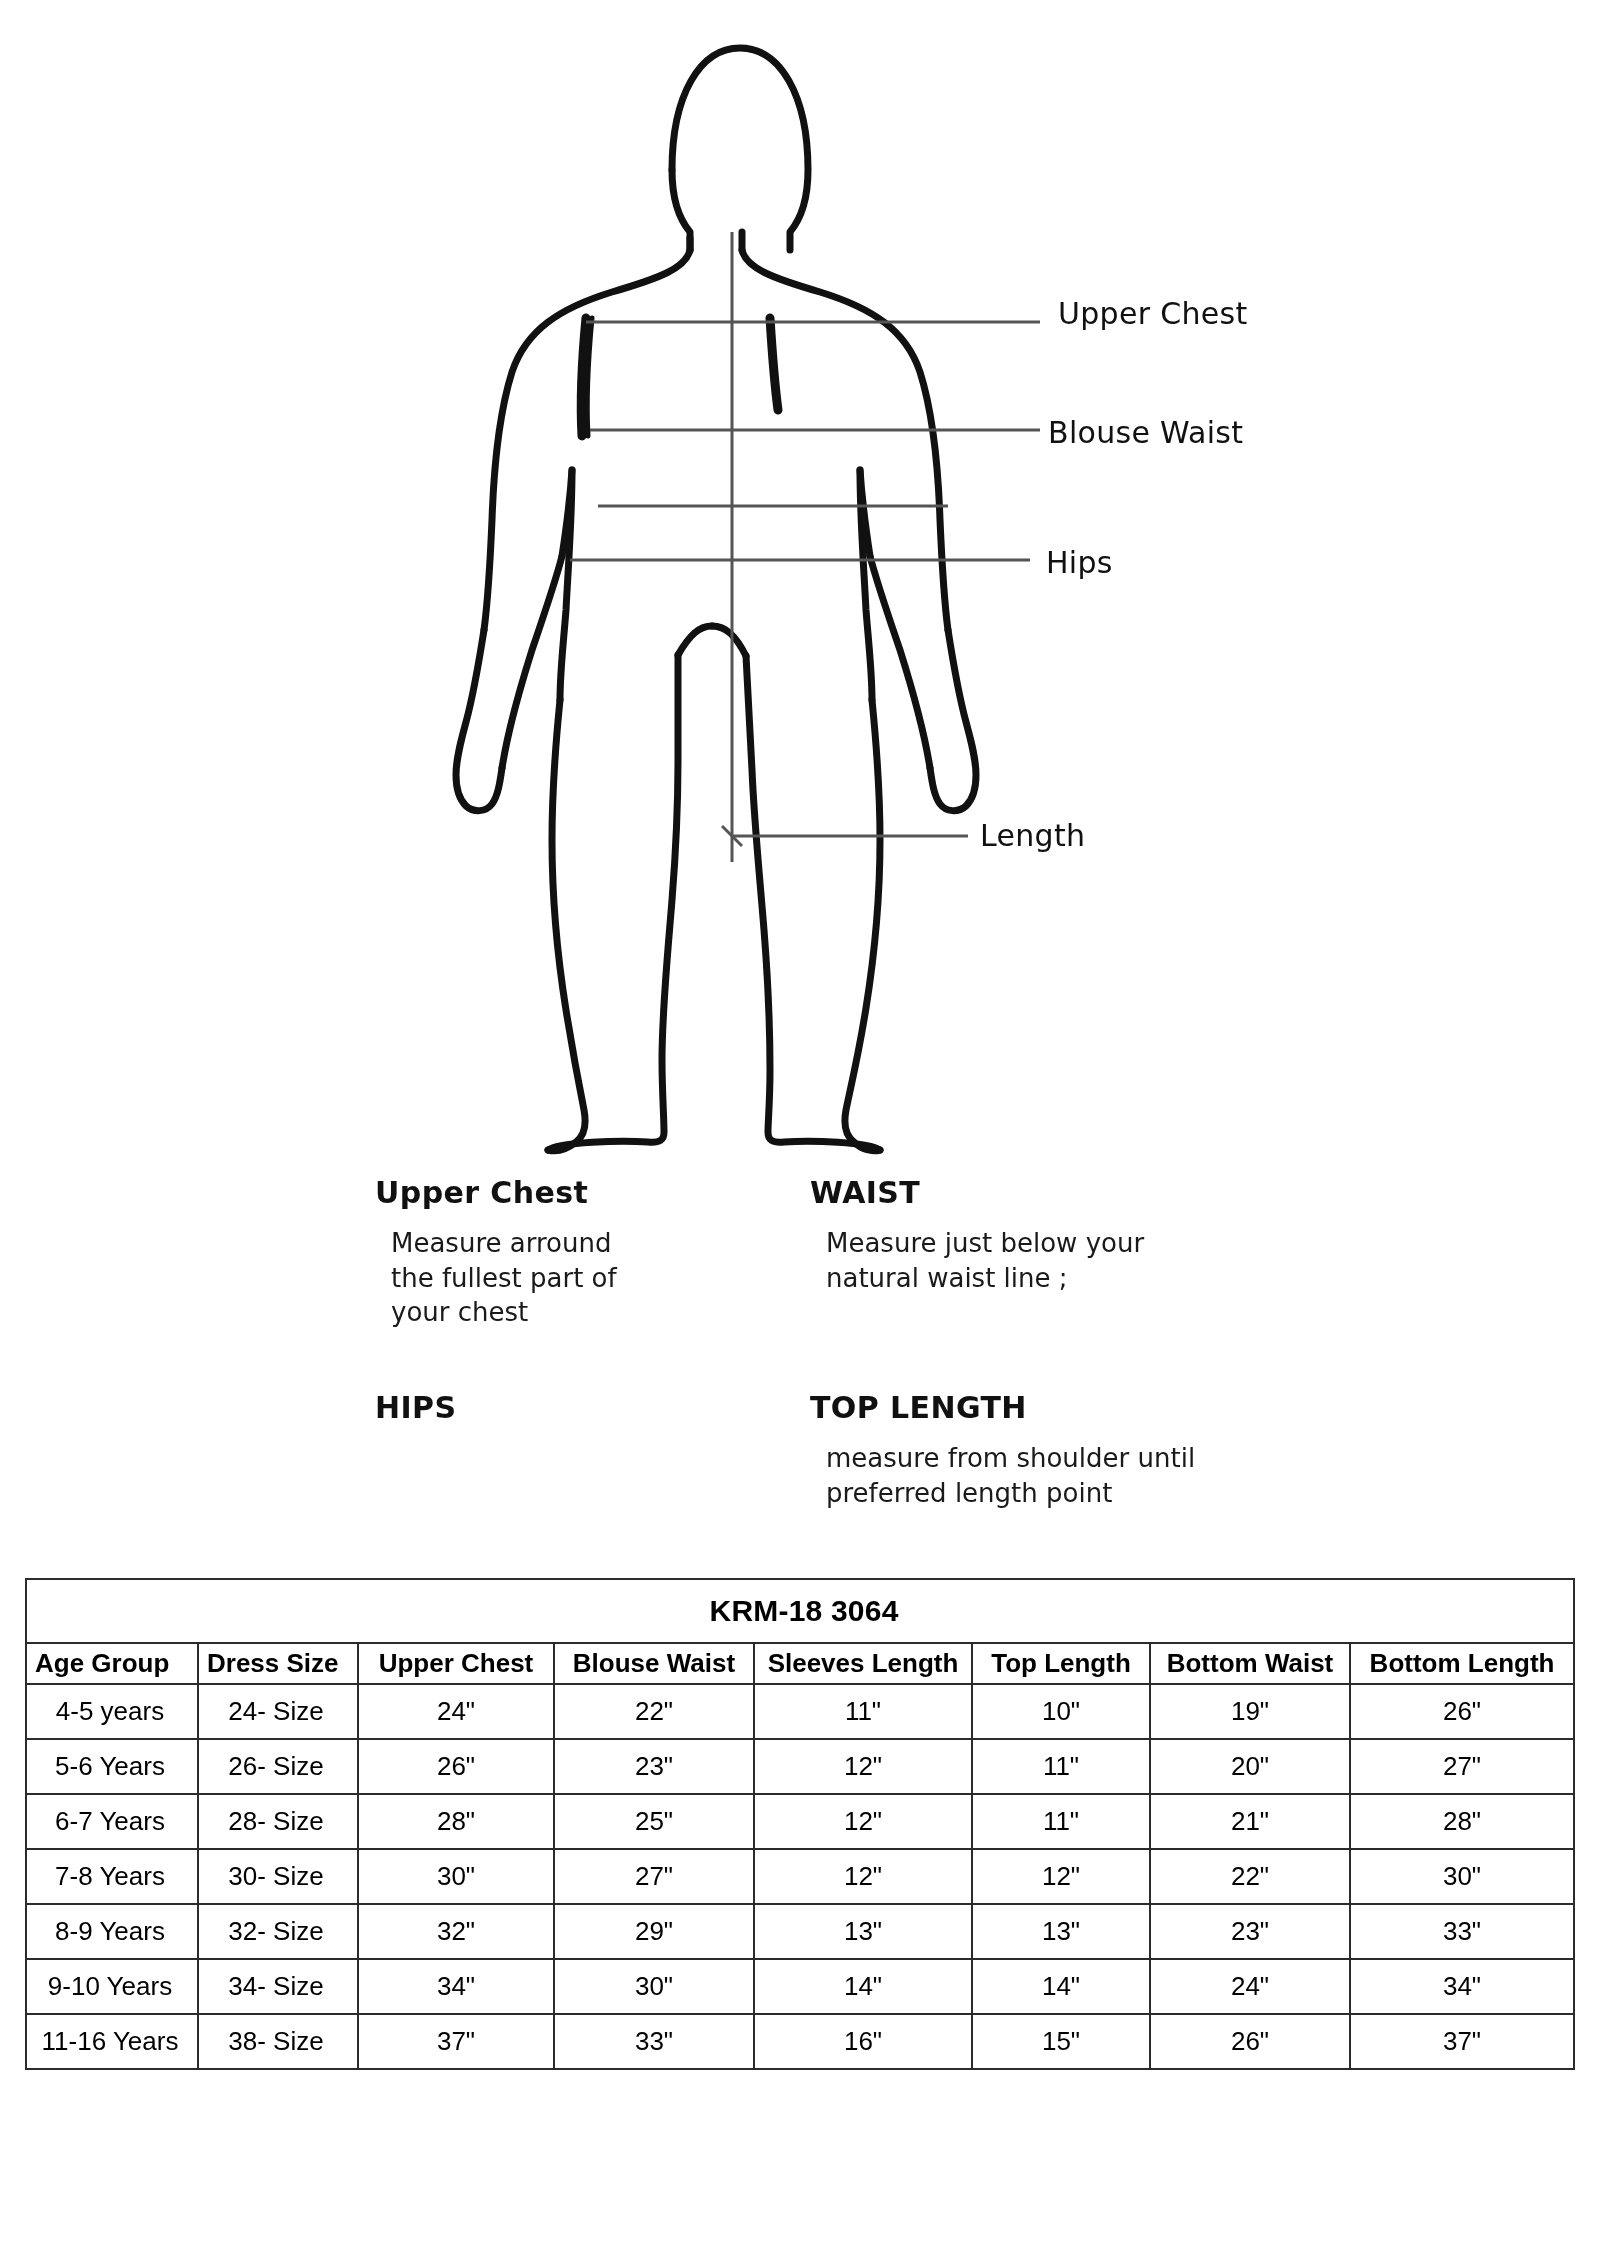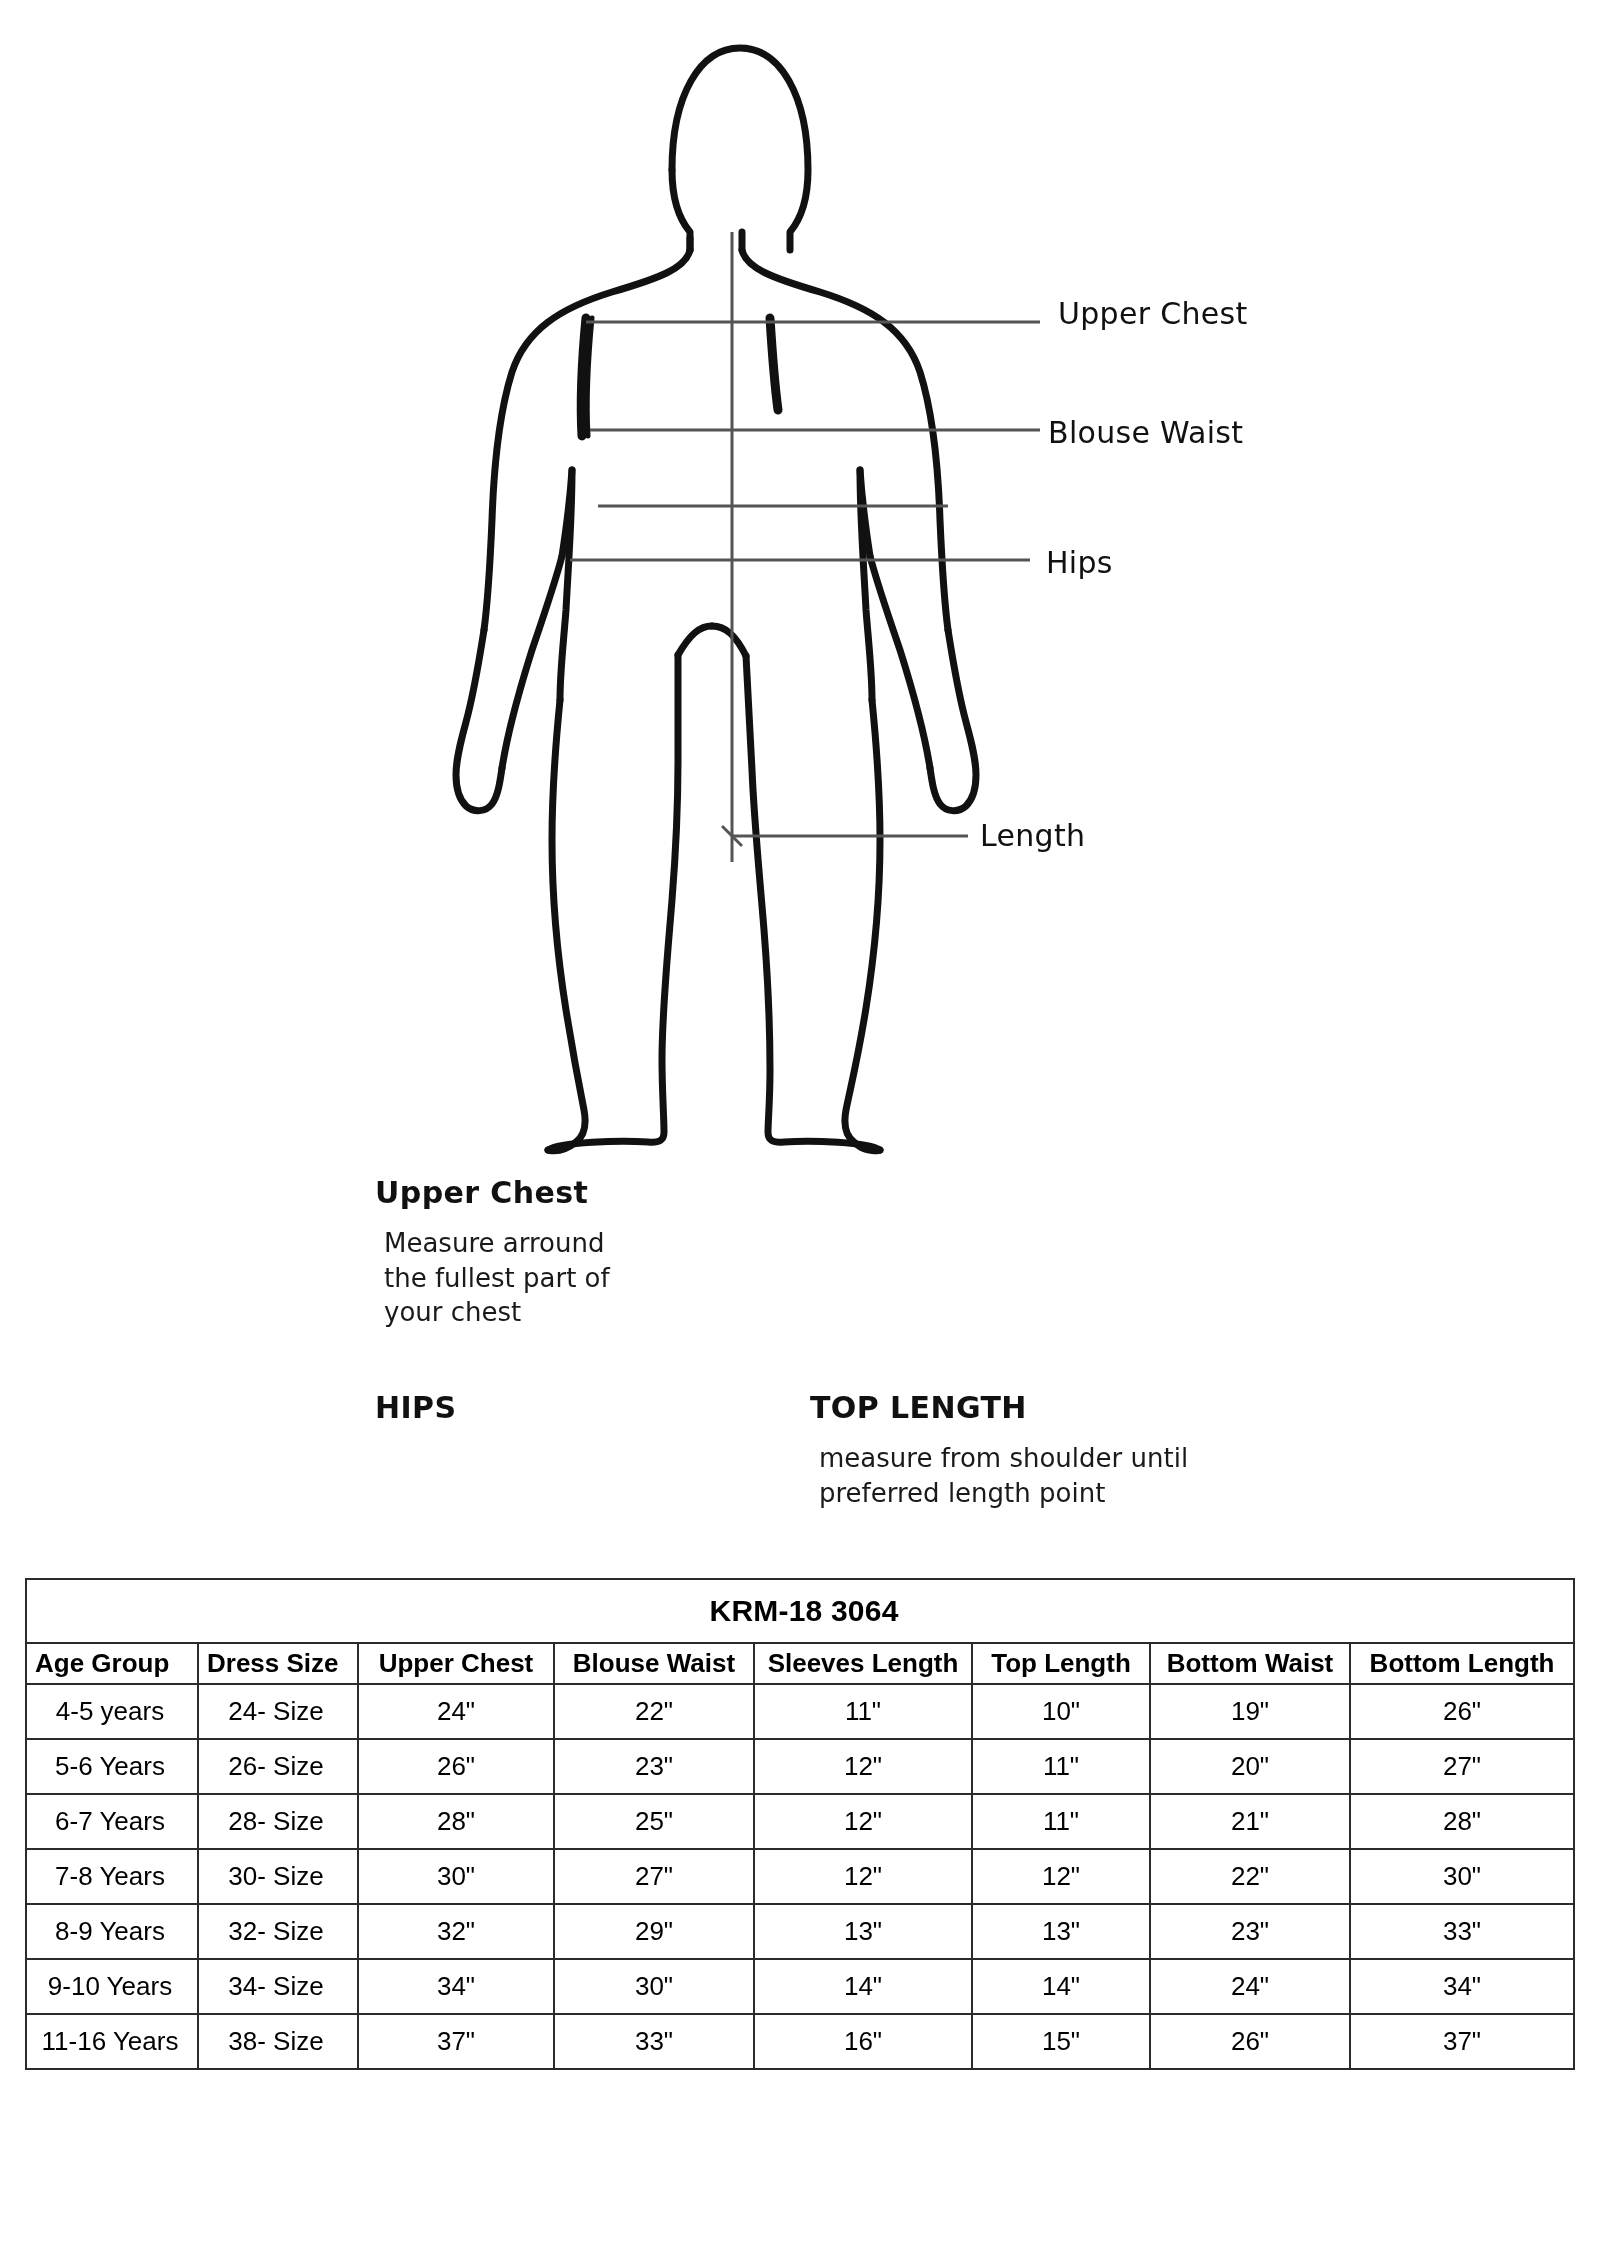--- a/index.html
+++ b/index.html
@@ -55,21 +55,21 @@
     font-size: 30px;
     color: #111;
     margin: 0 0 16px 0;
     letter-spacing: 0.4px;
   }
   .desc-text {
     font-family: "DejaVu Sans", sans-serif;
     font-size: 26px;
     line-height: 1.33;
     color: #1a1a1a;
-    margin: 9px;
+    margin: 16px;
     white-space: pre-line;
   }
   .d-upper-chest { left: 375px; top: 1175px; width: 360px; }
   .d-waist { left: 810px; top: 1175px; width: 430px; }
   .d-hips { left: 375px; top: 1390px; width: 400px; }
   .d-toplength { left: 810px; top: 1390px; width: 500px; }
 
   
   .table-wrap {
     position: absolute;
@@ -241,20 +241,25 @@
     <div class="callout-label lbl-length">Length</div>
   </div>
 
   <div class="desc-block d-upper-chest">
     <p class="desc-title">Upper Chest</p>
     <p class="desc-text">Measure arround
 the fullest part of
 your chest</p>
   </div>
 
+  <div class="desc-block d-waist">
+    <p class="desc-title">WAIST</p>
+    <p class="desc-text">Measure just below your
+natural waist line ;</p>
+  </div>
 
   <div class="desc-block d-hips">
     <p class="desc-title">HIPS</p>
   </div>
 
   <div class="desc-block d-toplength">
     <p class="desc-title">TOP LENGTH</p>
     <p class="desc-text">measure from shoulder until
 preferred length point</p>
   </div>

